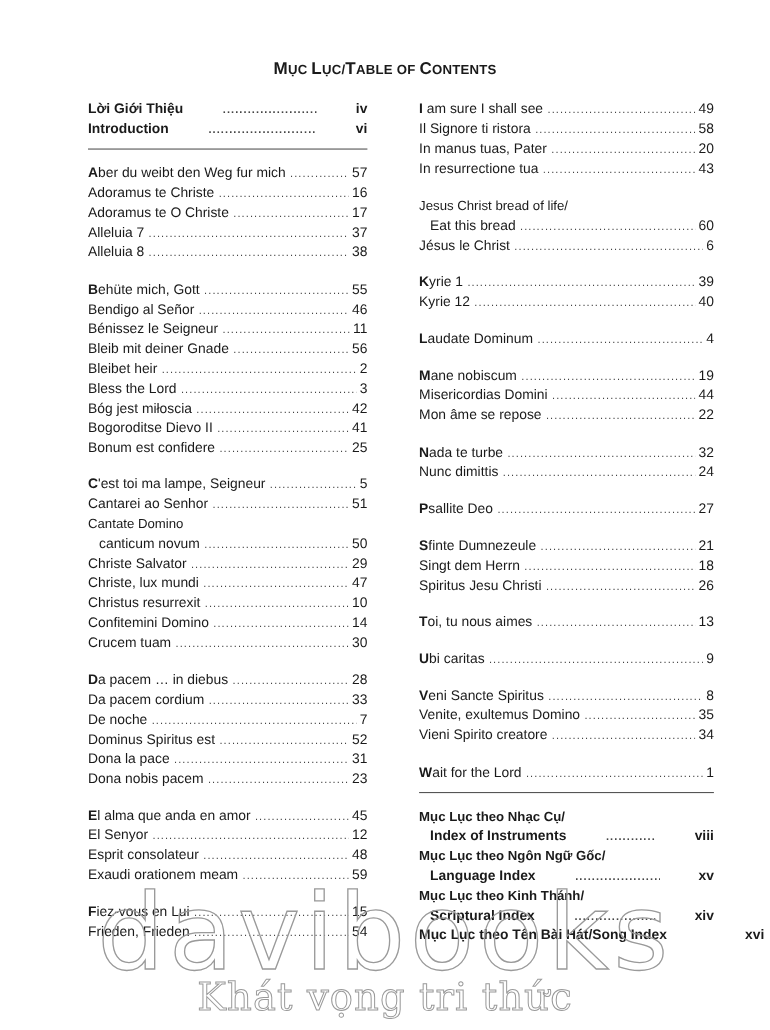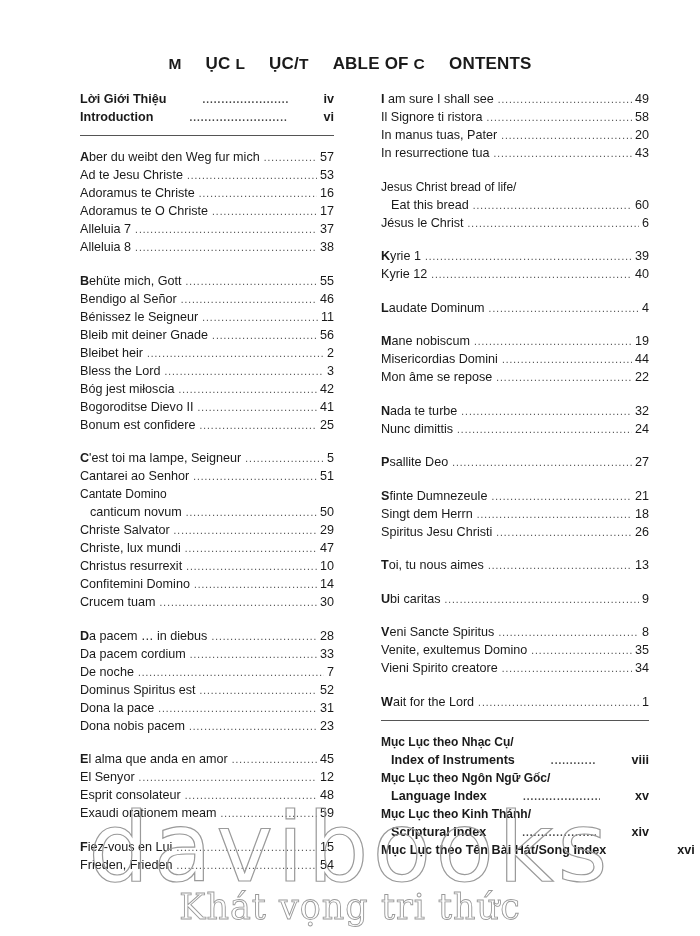--- a/index.html
+++ b/index.html
@@ -5,21 +5,21 @@
   html, body { margin: 0; padding: 0; }
   body {
     width: 700px; height: 936px; background: #ffffff; position: relative; overflow: hidden;
     font-family: "Liberation Sans", "DejaVu Sans", sans-serif; color: #1a1a1a;
   }
   .title {
     position: absolute; top: 54px; left: 0; width: 700px; text-align: center;
     font-weight: bold; font-size: 15.5px; letter-spacing: 0.2px;
   }
   .title .big { font-size: 15.5px; }
-  .title .sm { font-size: 17px; margin-left: 24px; }
+  .title .sm { font-size: 12px; }
   .col { position: absolute; top: 90px; }
   .col.left { left: 80px; width: 254px; }
   .col.right { left: 381px; width: 268px; }
   .entry {
     display: flex; align-items: baseline; font-size: 12.6px; line-height: 18px; height: 18px;
     white-space: nowrap;
   }
   .entry .t { flex: 0 0 auto; padding-right: 4px; }
   .entry .lead {
     flex: 1 1 auto; overflow: hidden; color: #444; font-size: 10px; letter-spacing: 1px;
@@ -66,25 +66,20 @@
       <span class="p">vi</span>
     </div>
     <div class="rule"></div>
     <div>
       <div class="entry">
         <span class="t"><span class="init">A</span><span>ber du weibt den Weg fur mich</span></span>
         <span class="lead"></span>
         <span class="p">57</span>
       </div>
       <div class="entry">
-        <span class="t">Ad te Jesu Christe</span>
-        <span class="lead"></span>
-        <span class="p">53</span>
-      </div>
-      <div class="entry">
         <span class="t">Adoramus te Christe</span>
         <span class="lead"></span>
         <span class="p">16</span>
       </div>
       <div class="entry">
         <span class="t">Adoramus te O Christe</span>
         <span class="lead"></span>
         <span class="p">17</span>
       </div>
       <div class="entry">

